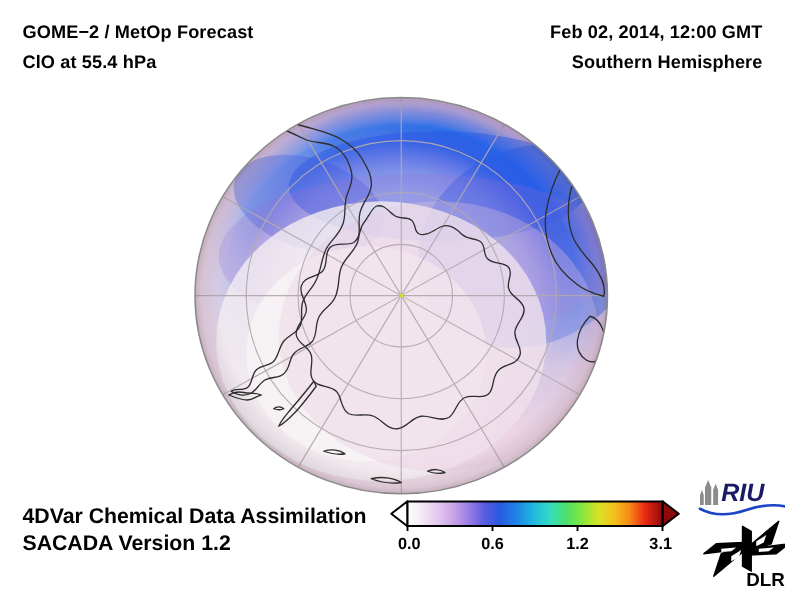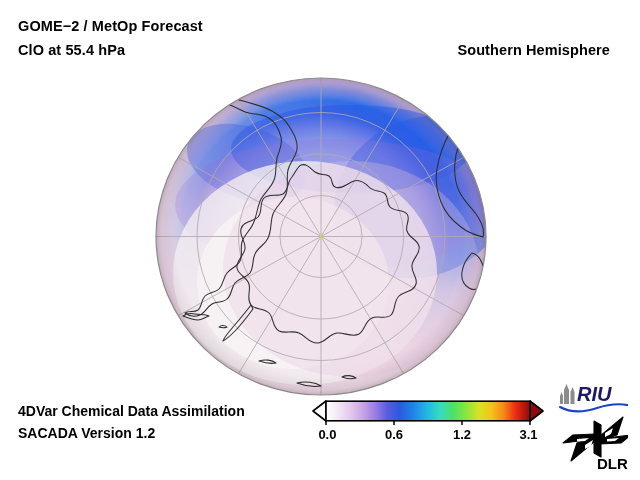--- a/index.html
+++ b/index.html
@@ -38,21 +38,21 @@
     width: 332px;
     height: 319px;
   }
   #globe-svg { display: block; width: 332px; height: 319px; }
 
   
   .ftr {
     position: absolute;
     left: 18px;
     font-weight: bold;
-    font-size: 14px;
+    font-size: 17px;
     color: #000000;
     white-space: nowrap;
   }
   #ftr1 { top: 403px; }
   #ftr2 { top: 425px; }
   #ftr3 { top: 447px; }
 
   
   #cbar-block {
     position: absolute;
@@ -102,20 +102,21 @@
   }
   #riu-svg, #dlr-svg { display: block; width: 100%; height: 100%; }
 </style>
 </head>
 <body>
 
 <div id="stage">
 
   <div class="hdr" id="title-line1">GOME−2 / MetOp Forecast</div>
   <div class="hdr" id="title-line2">ClO at 55.4 hPa</div>
+  <div class="hdr" id="date-line">Feb 02, 2014, 12:00 GMT</div>
   <div class="hdr" id="hemi-line">Southern Hemisphere</div>
 
   <div id="globe-wrap">
     <svg id="globe-svg" viewBox="0 0 332 319">
       <defs>
         <clipPath id="diskClip">
           <ellipse cx="166" cy="159.5" rx="165" ry="158.5"></ellipse>
         </clipPath>
 
         <radialGradient id="capFill" cx="50%" cy="50%" r="72%">

